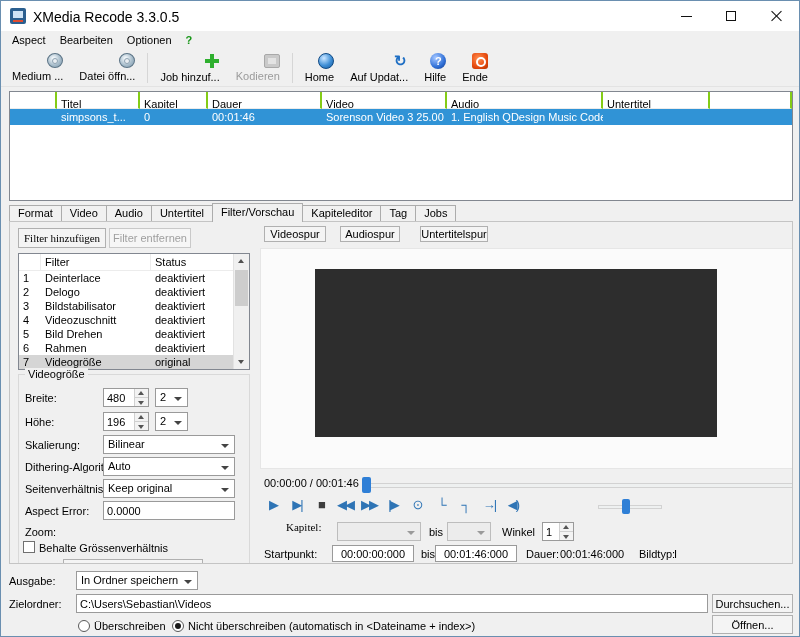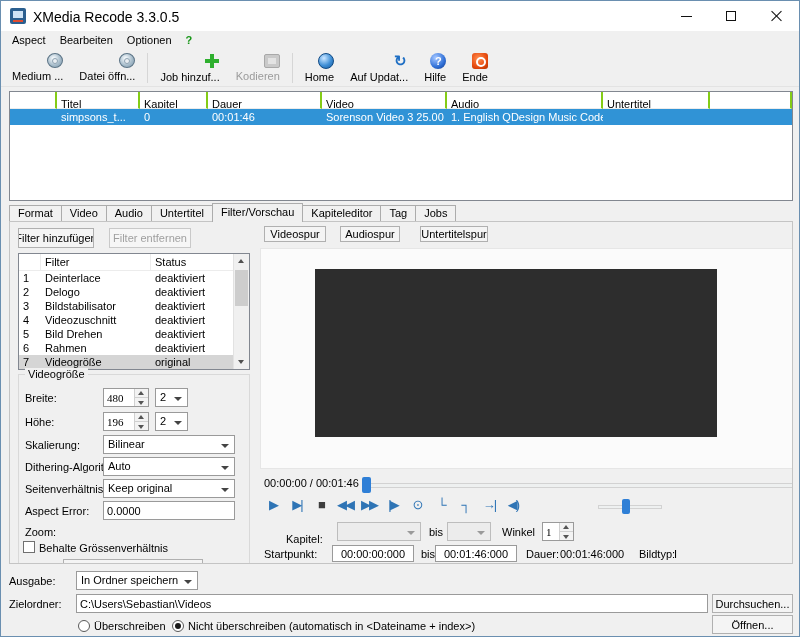--- a/index.html
+++ b/index.html
@@ -71,21 +71,21 @@
   
   .btn{position:absolute;background:#f4f4f4;border:1px solid #b0b0b0;text-align:center;overflow:hidden;white-space:nowrap;display:flex;align-items:center;justify-content:center;}
   .btn.disabled{color:#9f9f9f;border-color:#c9c9c9;background:#f6f6f6;}
   .combo{position:absolute;height:19px;background:#fff;border:1px solid #9a9a9a;}
   .combo .val{position:absolute;left:4px;top:2px;white-space:nowrap;overflow:hidden;right:16px;}
   .combo::after{content:"";position:absolute;right:5px;top:8px;border:4px solid transparent;border-top-color:#444;border-bottom:none;}
   .combo.disabled{background:#ececec;border-color:#bdbdbd;}
   .combo.disabled::after{border-top-color:#9a9a9a;}
   input{font-family:inherit;font-size:11px;color:#000;}
   .ti{position:absolute;height:17px;background:#fff;border:1px solid #9a9a9a;padding:0 3px;}
-  .spin{position:absolute;height:19px;background:#fff;border:1px solid #9a9a9a;font-family:Liberation Serif, serif;}
+  .spin{position:absolute;height:19px;background:#fff;border:1px solid #9a9a9a;}
   .spin input{position:absolute;left:0;top:0;bottom:0;width:calc(100% - 14px);border:none;outline:none;padding-left:3px;background:transparent;}
   .ud{position:absolute;right:0;top:0;bottom:0;width:14px;border-left:1px solid #d0d0d0;display:flex;flex-direction:column;}
   .ud i{flex:1;position:relative;background:#f3f3f3;}
   .ud i.u::after{content:"";position:absolute;left:3px;top:2px;border:3px solid transparent;border-bottom:4px solid #555;border-top:none;}
   .ud i.d::after{content:"";position:absolute;left:3px;top:3px;border:3px solid transparent;border-top:4px solid #555;border-bottom:none;}
   .ud i.u{border-bottom:1px solid #d0d0d0;}
   .lab{position:absolute;white-space:nowrap;}
 
   
   .filterlist{position:absolute;left:8px;top:31px;width:232px;height:117px;background:#fff;border:1px solid #828790;}
@@ -215,21 +215,21 @@
     <span class="tab">Audio</span>
     <span class="tab">Untertitel</span>
     <span class="tab active">Filter/Vorschau</span>
     <span class="tab">Kapiteleditor</span>
     <span class="tab">Tag</span>
     <span class="tab">Jobs</span>
   </div>
 
   <div class="panel">
 
-    <div class="btn" style="left:8px;top:6px;width:76px;height:20px;">Filter hinzufügen</div>
+    <div class="btn" style="left:8px;top:6px;width:88px;height:20px;font-family:Liberation Serif, serif;">Filter hinzufügen</div>
     <div class="btn disabled" style="left:99px;top:6px;width:82px;height:20px;">Filter entfernen</div>
 
     <div class="filterlist">
       <div class="fl-header">
         <div class="fl-cell fl-c0"></div>
         <div class="fl-cell fl-c1">Filter</div>
         <div class="fl-cell fl-c2">Status</div>
       </div>
       <div class="fl-row">
         <div class="fl-cell fl-c0">1</div>
@@ -344,21 +344,21 @@
     <span class="pc-btn" style="left:348px;top:273px;">▶▶</span>
     <span class="pc-btn" style="left:372px;top:273px;">|▶</span>
     <span class="pc-btn" style="left:396px;top:273px;">⊙</span>
     <span class="pc-btn" style="left:420px;top:273px;">└</span>
     <span class="pc-btn" style="left:444px;top:273px;">┐</span>
     <span class="pc-btn" style="left:468px;top:273px;">→|</span>
     <span class="pc-btn" style="left:492px;top:273px;">◀)</span>
     <div class="slider-track" style="left:588px;top:283px;width:64px;height:4px;"></div>
     <div class="slider-thumb" style="left:612px;top:277px;width:8px;height:15px;"></div>
 
-    <span class="lab" style="left:276px;top:311px;">Kapitel:</span>
+    <span class="lab" style="left:276px;top:299px;font-family:Liberation Serif, serif;">Kapitel:</span>
     <div class="combo disabled" style="left:327px;top:300px;width:84px;">
         <span class="val"></span>
       </div>
     <span class="lab" style="left:419px;top:304px;">bis</span>
     <div class="combo disabled" style="left:437px;top:300px;width:44px;">
         <span class="val"></span>
       </div>
     <span class="lab" style="left:492px;top:304px;">Winkel</span>
     <div class="spin" style="left:532px;top:300px;width:32px;">
       <input value="1" style="">

